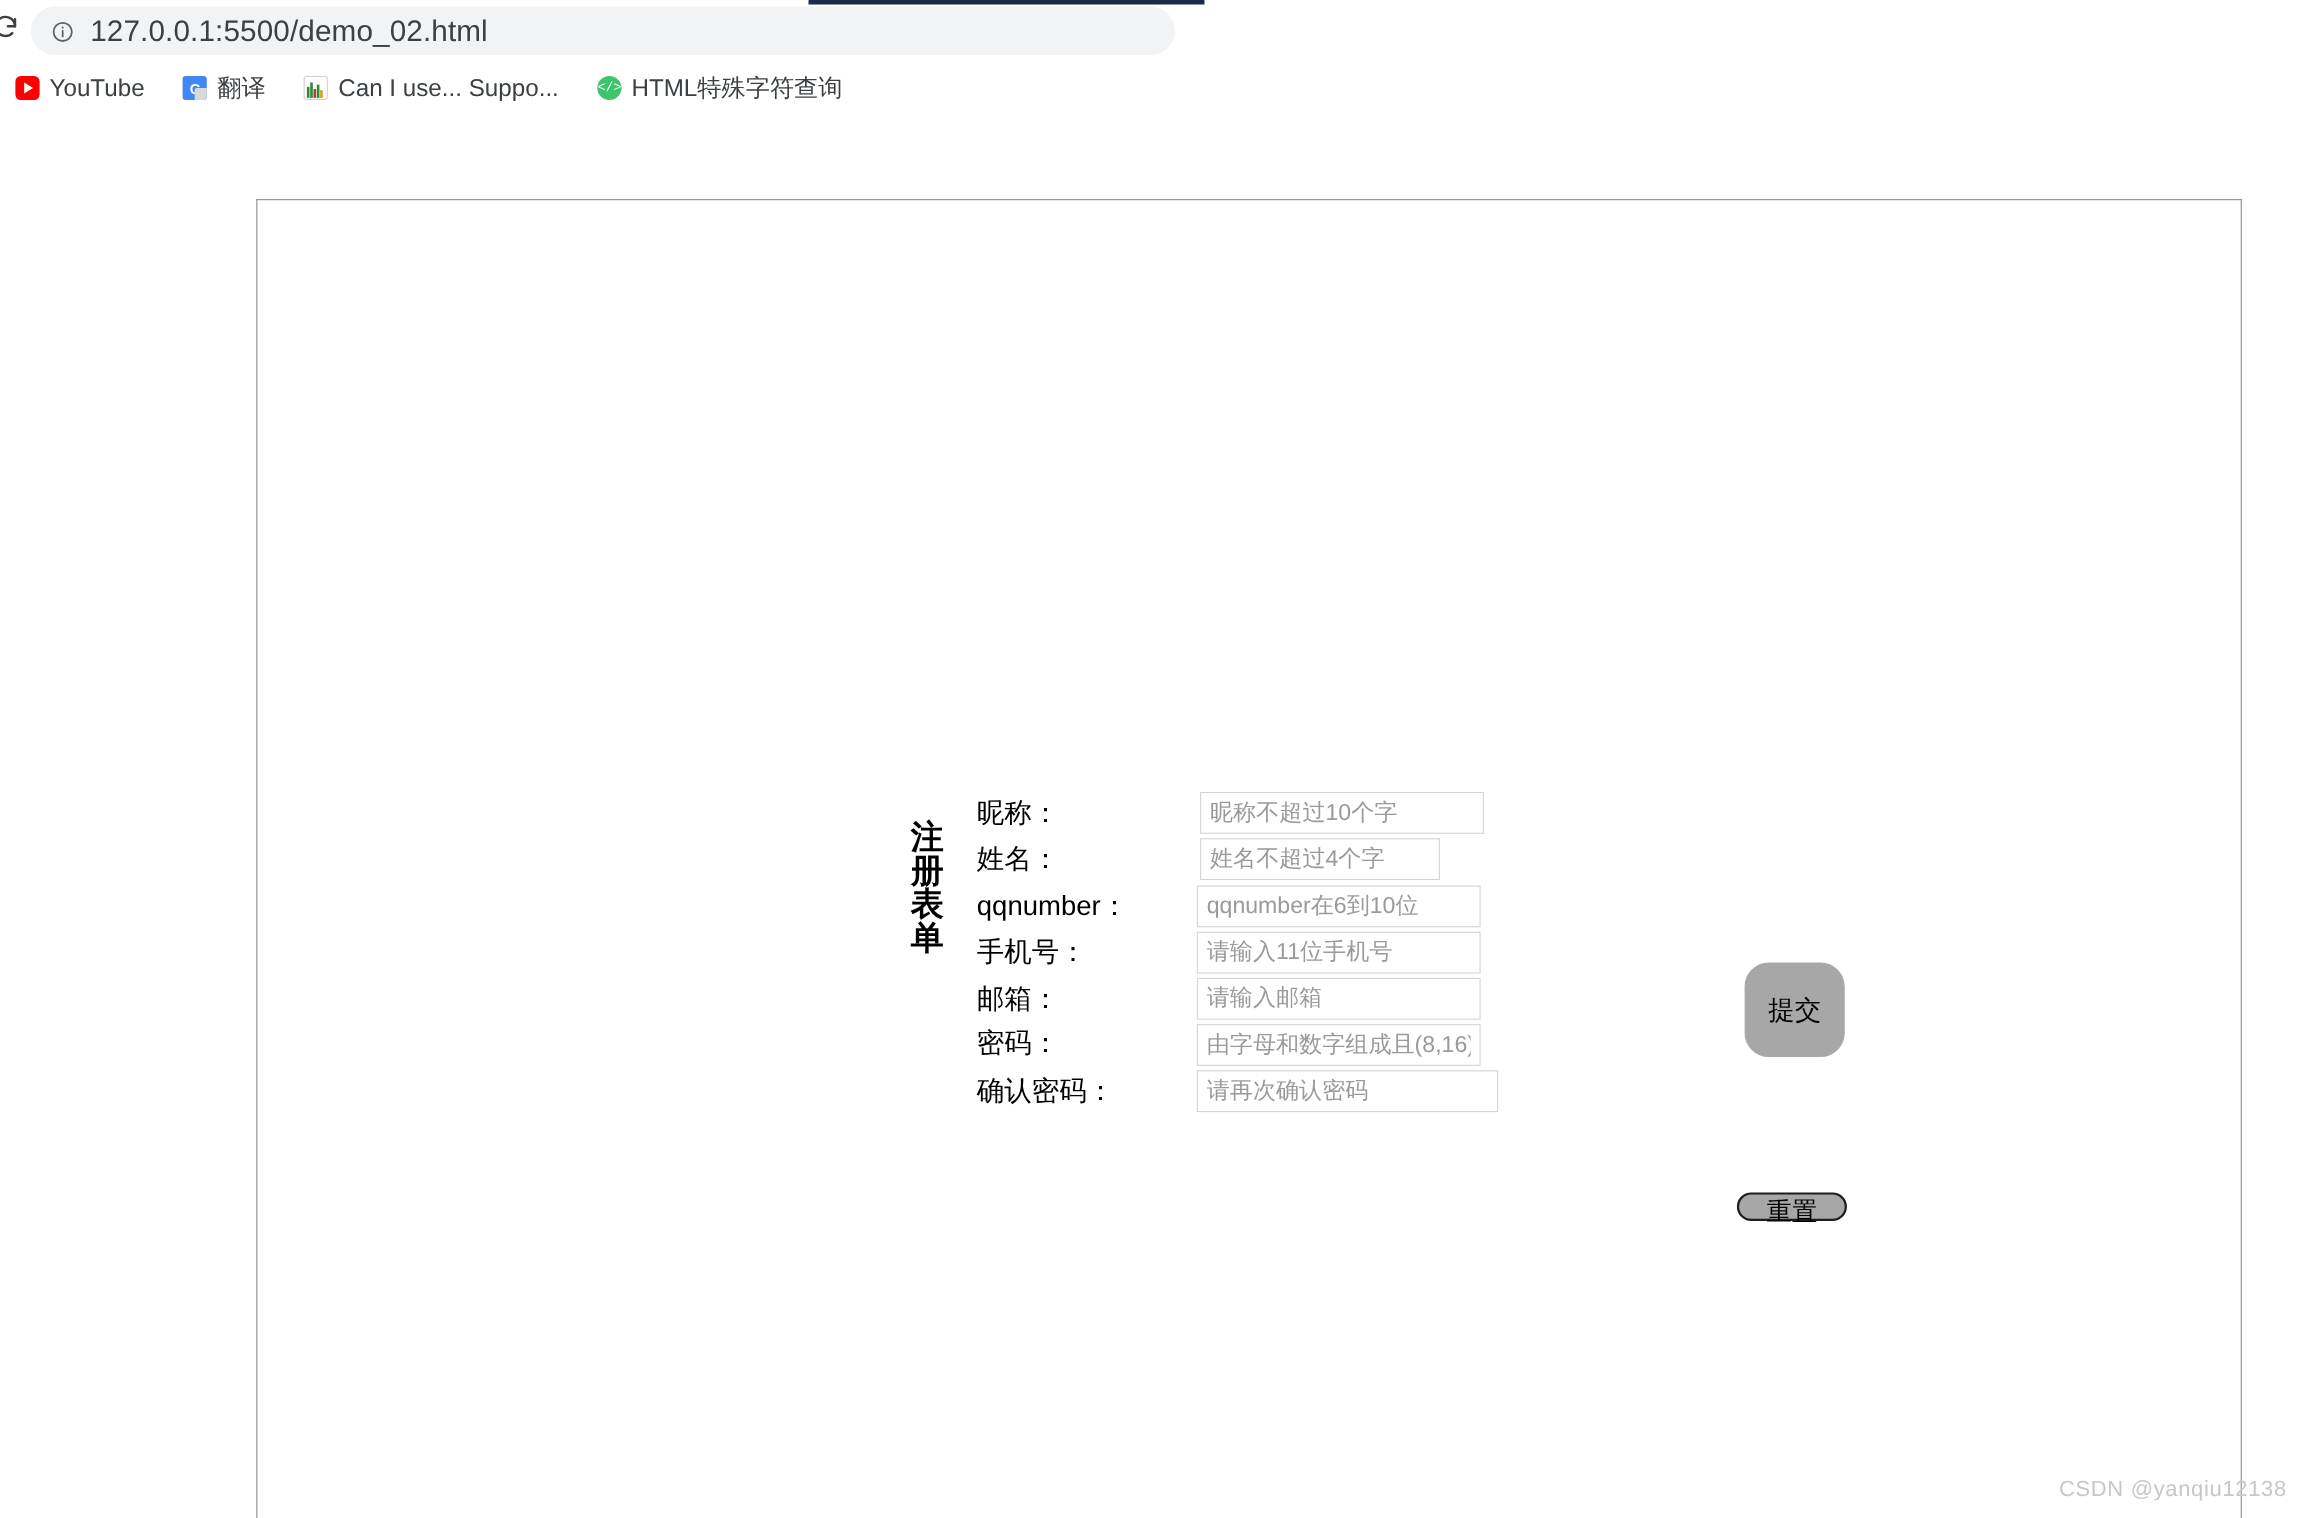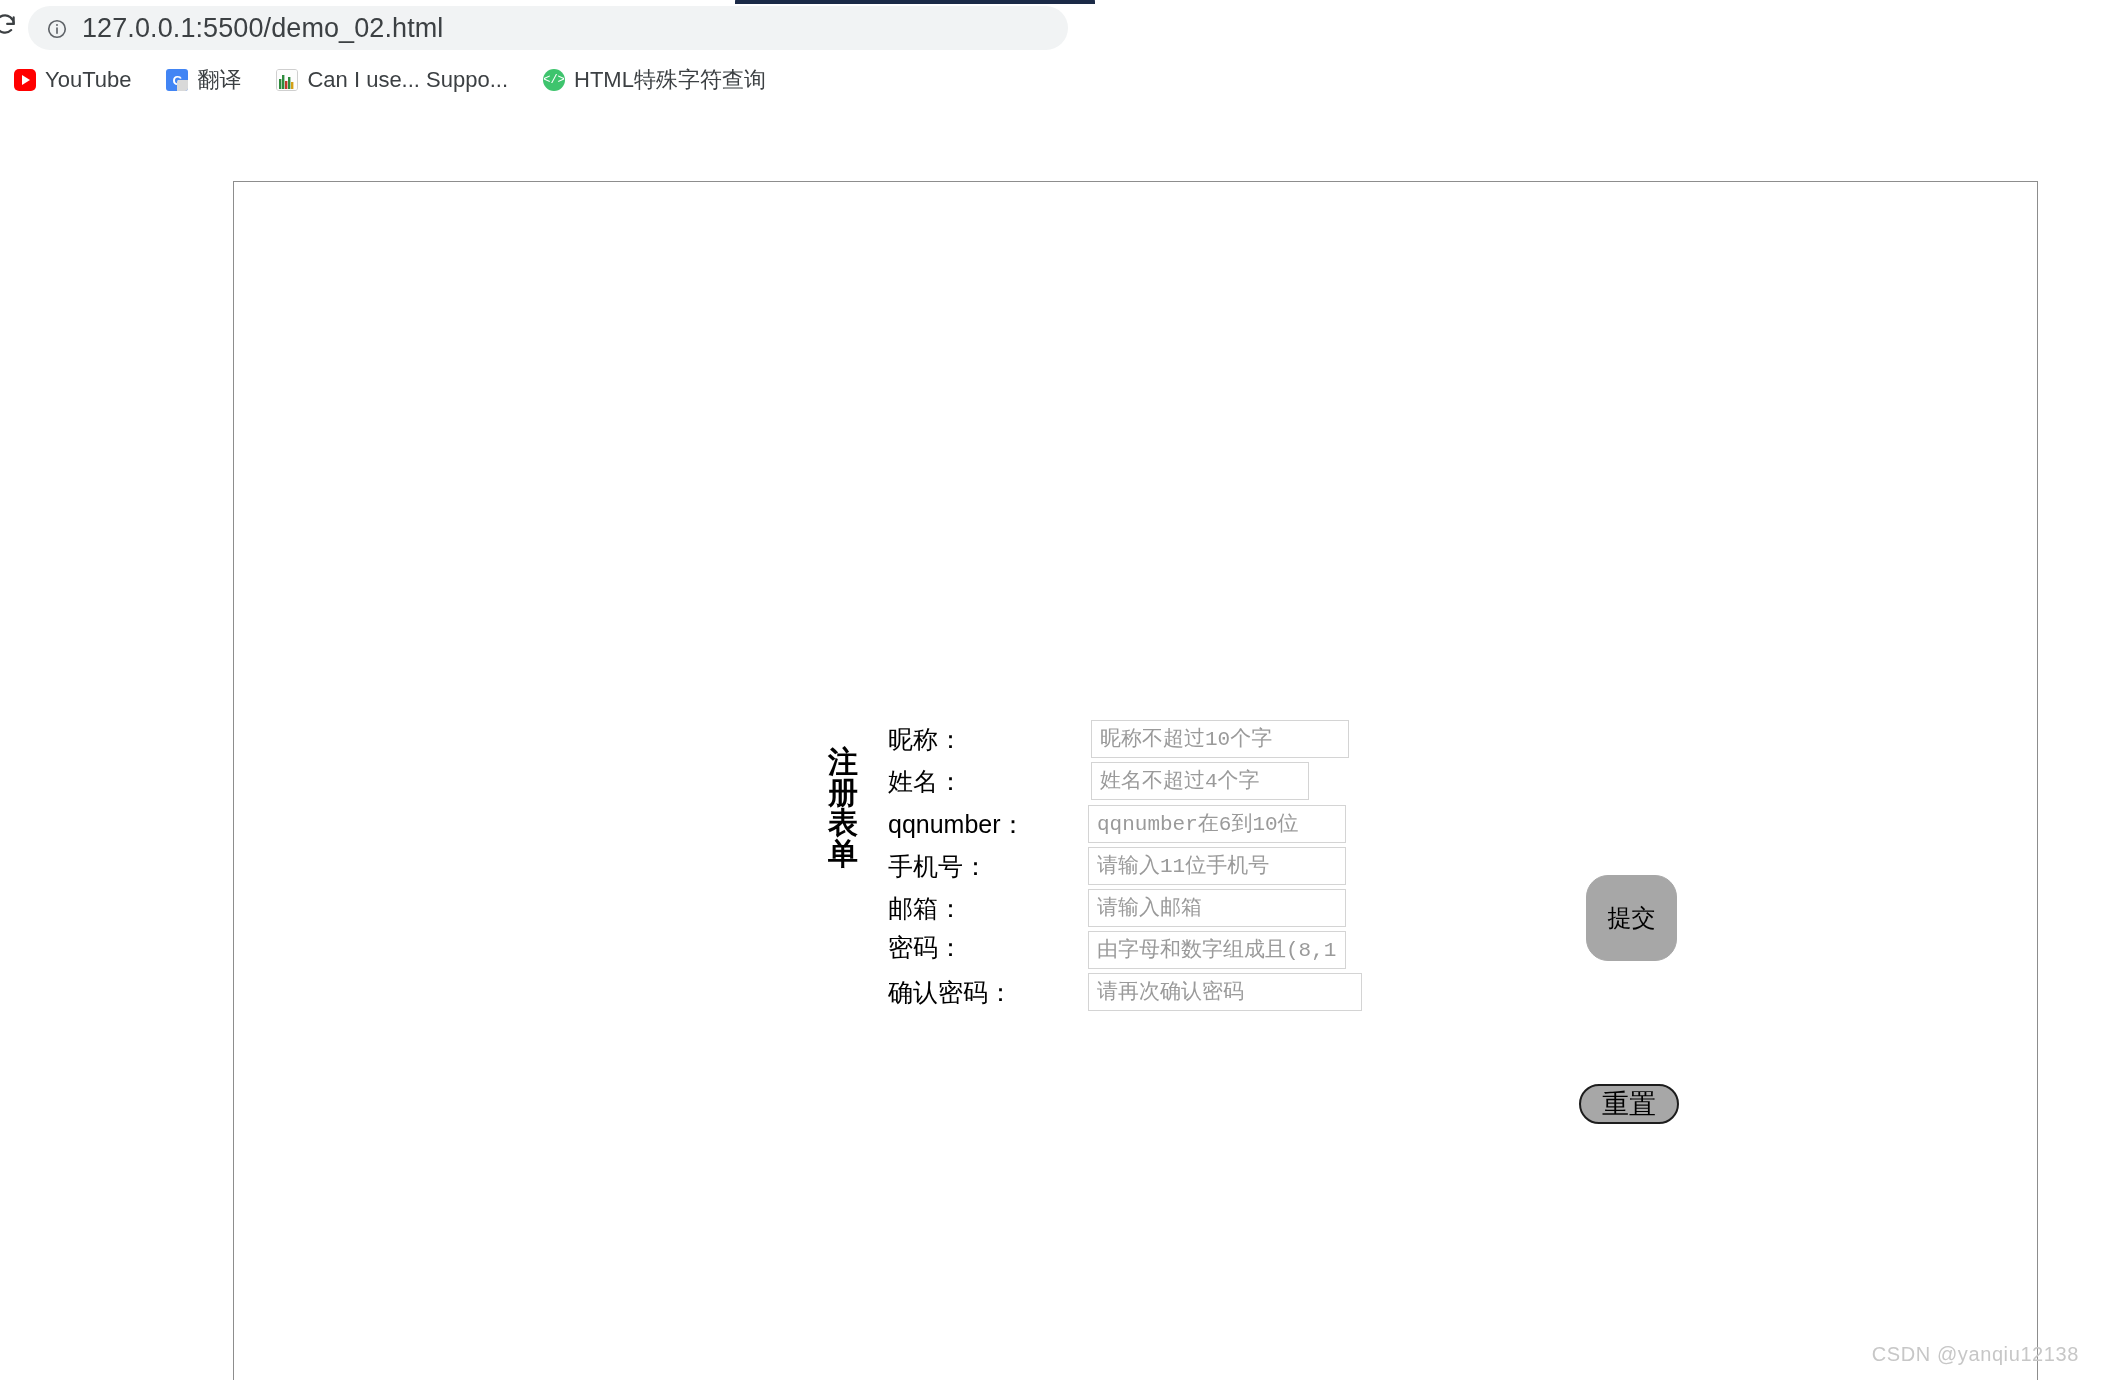--- a/index.html
+++ b/index.html
@@ -198,21 +198,21 @@
   }
   .form-input {
     position: absolute;
     height: 38px;
     width: 256px;
     border: 1px solid #d4d4d4;
     background: #ffffff;
     font-size: 21px;
     color: #b91c1c;
     padding: 17px 8px;
-    font-family: Liberation Mono, monospace;
+    font-family: Liberation Sans, sans-serif;
     outline: none;
     border-radius: 0;
   }
   .form-input::placeholder { color: #9a9a9a; opacity: 1; }
 
   
   #submit-button {
     position: absolute;
     left: 1352px;   
     top: 693px;
@@ -225,25 +225,25 @@
     color: #000000;
     font-family: "Liberation Sans", "DejaVu Sans", sans-serif;
     cursor: pointer;
     padding: 0;
   }
   #reset-button {
     position: absolute;
     left: 1345px;
     top: 902px;
     width: 100px;
-    height: 40px;
+    height: 26px;
     background: #a7a7a7;
     border: 2px solid #1d1d1d;
     border-radius: 22px;
-    font-size: 27px;
+    font-size: 23px;
     color: #000000;
     font-family: "Liberation Sans", "DejaVu Sans", sans-serif;
     cursor: pointer;
     padding: 0;
   }
 
   
   #watermark {
     position: absolute;
     right: 22px;

